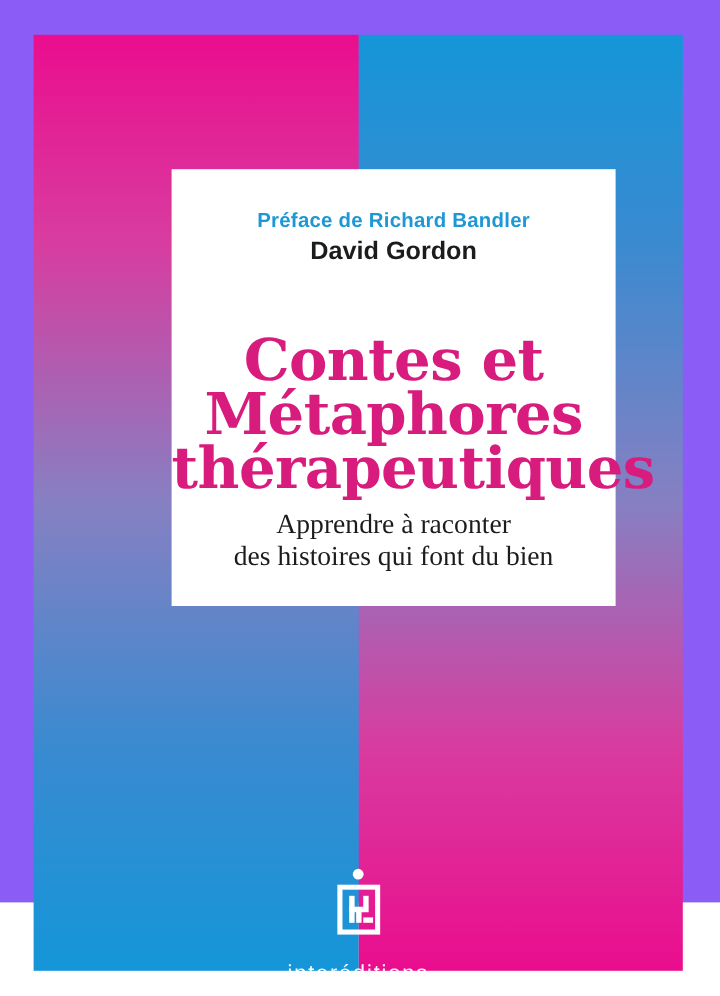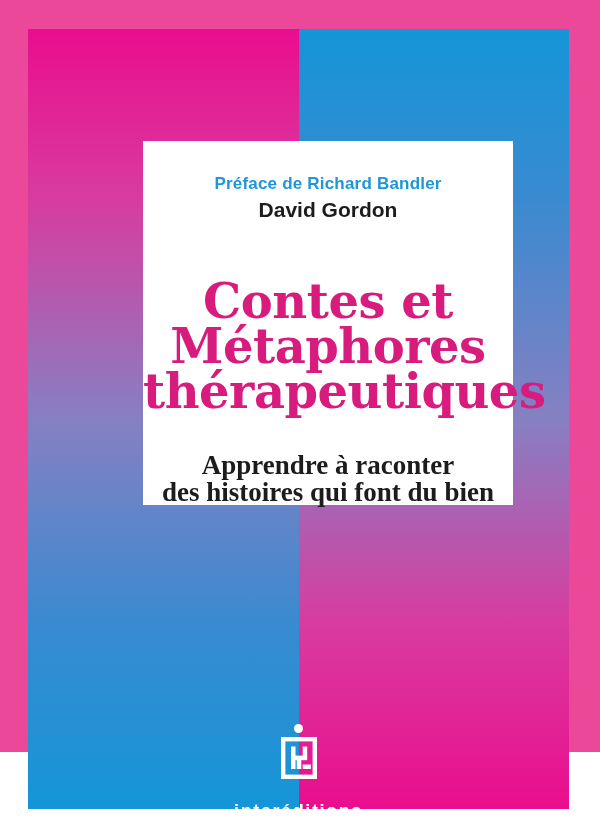--- a/index.html
+++ b/index.html
@@ -5,21 +5,21 @@
   * { margin: 0; padding: 0; box-sizing: border-box; }
   html, body {
     width: 600px; height: 830px;
     background: #ffffff;
     font-family: "Liberation Sans", sans-serif;
     overflow: hidden;
   }
   .page {
     position: relative;
     width: 600px; height: 752px;
-    background: #ec4899;
+    background: #8b5cf6;
   }
   .cover {
     position: absolute;
     left: 28px; top: 29px;
     width: 541px; height: 780px;
     display: flex;
   }
   .half { width: 50%; height: 100%; }
   .half.left {
     background: linear-gradient(180deg,
@@ -52,26 +52,25 @@
   .book-title {
     margin-top: 56px;
     font-family: "DejaVu Serif", "Liberation Serif", serif;
     font-size: 48px;
     font-weight: bold;
     line-height: 45px;
     white-space: pre-line;
     letter-spacing: -0.5px;
   }
   .book-subtitle {
-    margin-top: 38px;
+    margin-top: 9px;
     font-family: "Liberation Serif", "DejaVu Serif", serif;
-    font-size: 27px;
+    font-size: 23px;
     line-height: 27px;
     white-space: pre-line;
-    font-weight: bold;
   }
   .brand {
     position: absolute;
     left: 0; top: 695px;
     width: 541px;
     text-align: center;
   }
   .brand-dot {
     width: 9px; height: 9px;
     border-radius: 50%;
@@ -81,21 +80,21 @@
   .brand-mark {
     width: 36px; height: 42px;
     margin: 0 auto;
     display: block;
   }
   .publisher {
     margin-top: 22px;
     color: #ffffff;
     font-size: 18px;
     letter-spacing: 1.6px;
-    font-weight: bold;
+    font-weight: normal;
   }
 </style>
 </head>
 <body>
 
 <div class="page">
   <div class="cover">
     <div class="half left"></div>
     <div class="half right"></div>
 

